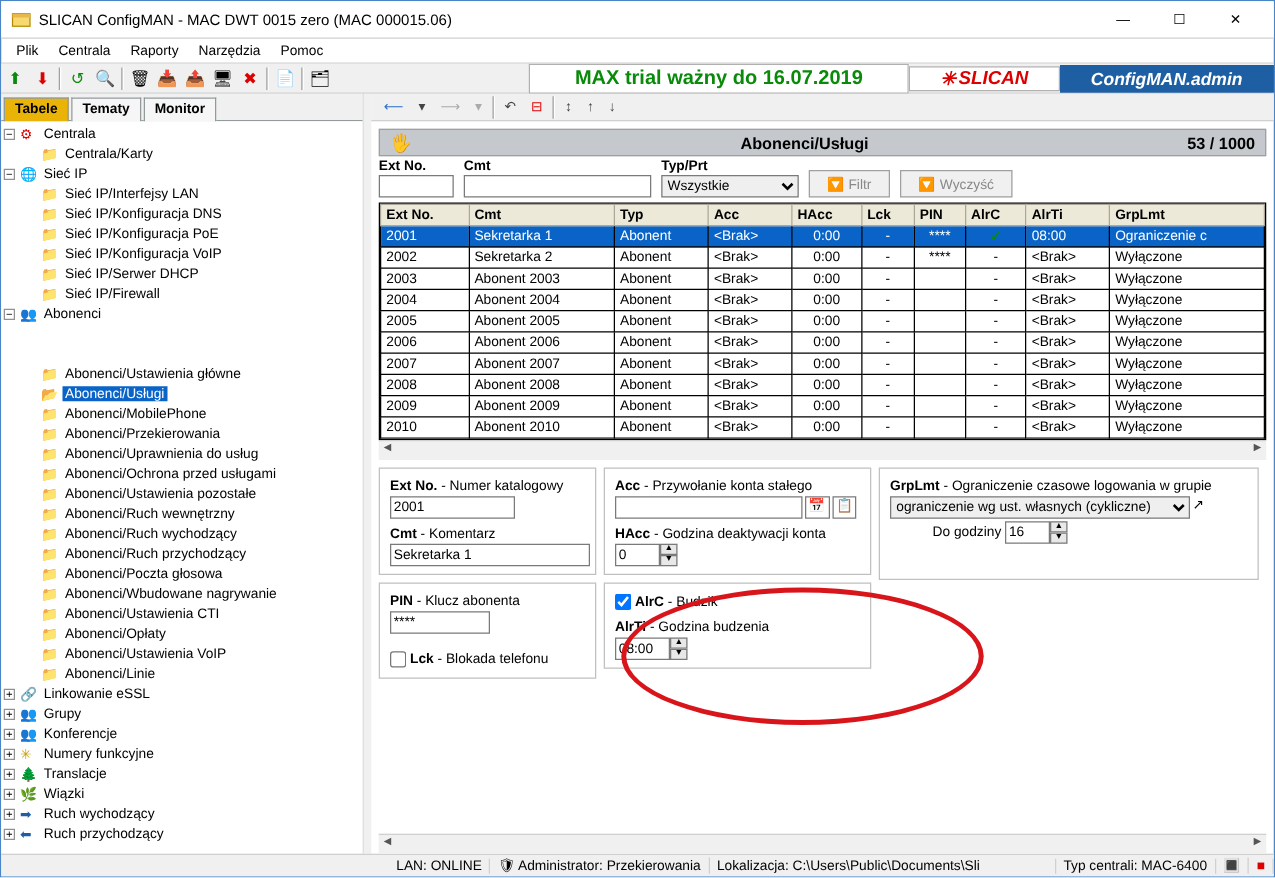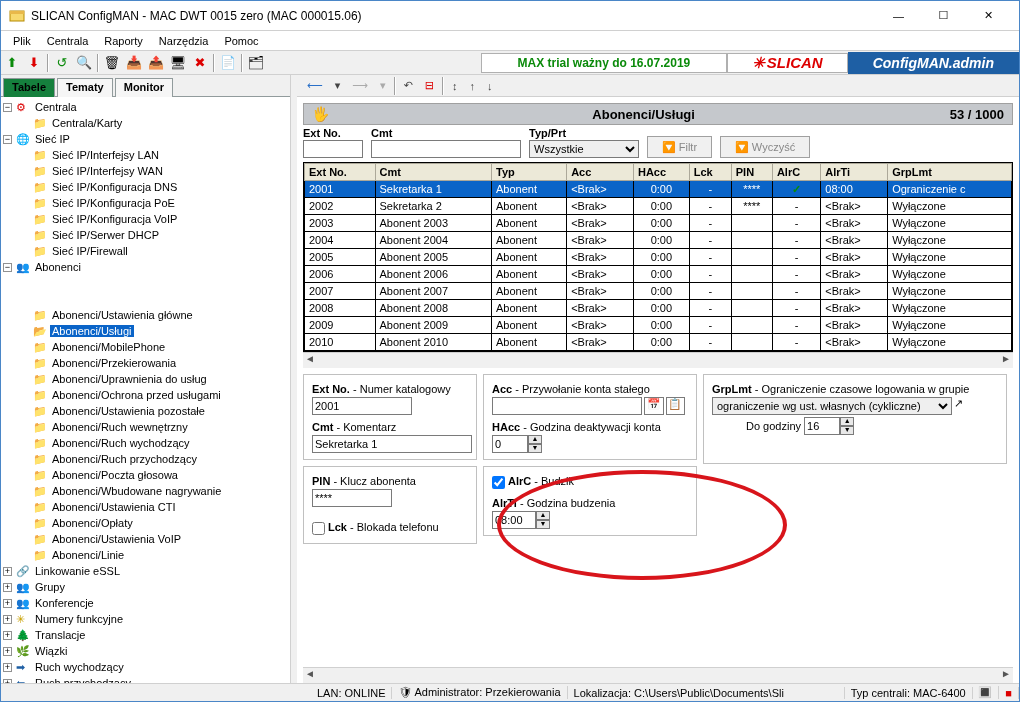--- a/index.html
+++ b/index.html
@@ -9,28 +9,28 @@
 .titlebar-icon { width: 16px; height: 16px; margin-right: 6px; display: inline-block; }
 .titlebar-icon svg { width: 16px; height: 16px; }
 .titlebar-text { flex: 1; font-size: 12px; color: #000; }
 .win-controls { display: flex; }
 .win-btn { width: 45px; height: 28px; display: flex; align-items: center; justify-content: center; color: #000; cursor: default; }
 .menubar { height: 20px; display: flex; align-items: center; padding: 0 4px; border-bottom: 1px solid #d0d0d0; }
 .menu-item { padding: 2px 8px; font-size: 11px; cursor: default; }
 .toolbar { height: 24px; background: #f0f0f0; display: flex; align-items: center; border-bottom: 1px solid #d0d0d0; }
 .tb-sep { width: 2px; height: 18px; border-left: 1px solid #a0a0a0; border-right: 1px solid #fff; margin: 0 2px; }
 .tb-btn { height: 20px; min-width: 20px; display: flex; align-items: center; justify-content: center; margin: 0 1px; border: 1px solid transparent; cursor: default; font-size: 13px;}
-.tb-banner { flex: 0 0 auto; padding: 2px 36px; color: #0a8a0a; font-weight: bold; background: #fff; border: 1px solid #b0b0b0; font-size: 12px;}
+.tb-banner { flex: 0 0 auto; padding: 2px 36px; color: #0a8a0a; font-weight: bold; background: #fff; border: 1px solid #b0b0b0; font-size: 16px;}
 .tb-logo-slican { padding: 0 24px; color: #d00; font-weight: bold; font-style: italic; font-size: 15px; background: #fff; border: 1px solid #b0b0b0; display: flex; align-items: center;}
 .tb-cfman { background: #1e5fa4; color: #fff; font-weight: bold; padding: 2px 24px; font-style: italic; font-size: 14px; border: 1px solid #1e5fa4;}
 .main-area { flex: 1; display: flex; min-height: 0; }
 .left-panel { width: 290px; display: flex; flex-direction: column; border-right: 1px solid #d0d0d0; }
 .tab-head { height: 22px; display: flex; border-bottom: 1px solid #919b9c; background: #f0f0f0; padding-top:2px; padding-left:2px;}
 .tab { padding: 2px 8px; border: 1px solid #919b9c; border-bottom: none; background: #f6f6f6; margin-right: 2px; font-weight: bold; font-size: 11px; position:relative; top:1px;}
-.tab.active { background: #15803d; }
+.tab.active { background: #eab308; }
 .tree { flex: 1; overflow: auto; background: #fff; padding: 2px; font-size: 11px; }
 .tree-row { display: flex; align-items: center; height: 16px; white-space: nowrap; }
 .tree-row.selected .tree-label { background: #0a64c8; color: #fff; }
 .tree-toggle { width: 9px; height: 9px; border: 1px solid #919191; display: inline-flex; align-items: center; justify-content: center; font-size: 9px; line-height: 7px; margin-right: 4px; color:#000; flex-shrink:0;}
 .tree-icon { width: 14px; height: 13px; margin-right: 3px; display: inline-block; flex-shrink:0;}
 .tree-label { padding: 0 2px; }
 .folder-icon::before { content: "📁"; font-size: 11px; }
 .folder-open::before { content: "📂"; font-size: 11px; }
 .right-panel { flex: 1; display: flex; flex-direction: column; min-width: 0; }
 .right-toolbar { height: 22px; background: #f0f0f0; border-bottom: 1px solid #d0d0d0; display: flex; align-items: center; padding: 0 4px;}
@@ -147,24 +147,20 @@
             <span class="tree-toggle">−</span>
             <span class="tree-icon" style="color:#2a70c8;">🌐</span>
             <span class="tree-label">Sieć IP</span>
           </div>
         <div class="tree-row" style="padding-left:30px;">
             <span class="tree-icon folder-icon"></span>
             <span class="tree-label">Sieć IP/Interfejsy LAN</span>
           </div>
         <div class="tree-row" style="padding-left:30px;">
             <span class="tree-icon folder-icon"></span>
-            <span class="tree-label">Sieć IP/Interfejsy WAN</span>
-          </div>
-        <div class="tree-row" style="padding-left:30px;">
-            <span class="tree-icon folder-icon"></span>
             <span class="tree-label">Sieć IP/Konfiguracja DNS</span>
           </div>
         <div class="tree-row" style="padding-left:30px;">
             <span class="tree-icon folder-icon"></span>
             <span class="tree-label">Sieć IP/Konfiguracja PoE</span>
           </div>
         <div class="tree-row" style="padding-left:30px;">
             <span class="tree-icon folder-icon"></span>
             <span class="tree-label">Sieć IP/Konfiguracja VoIP</span>
           </div>

